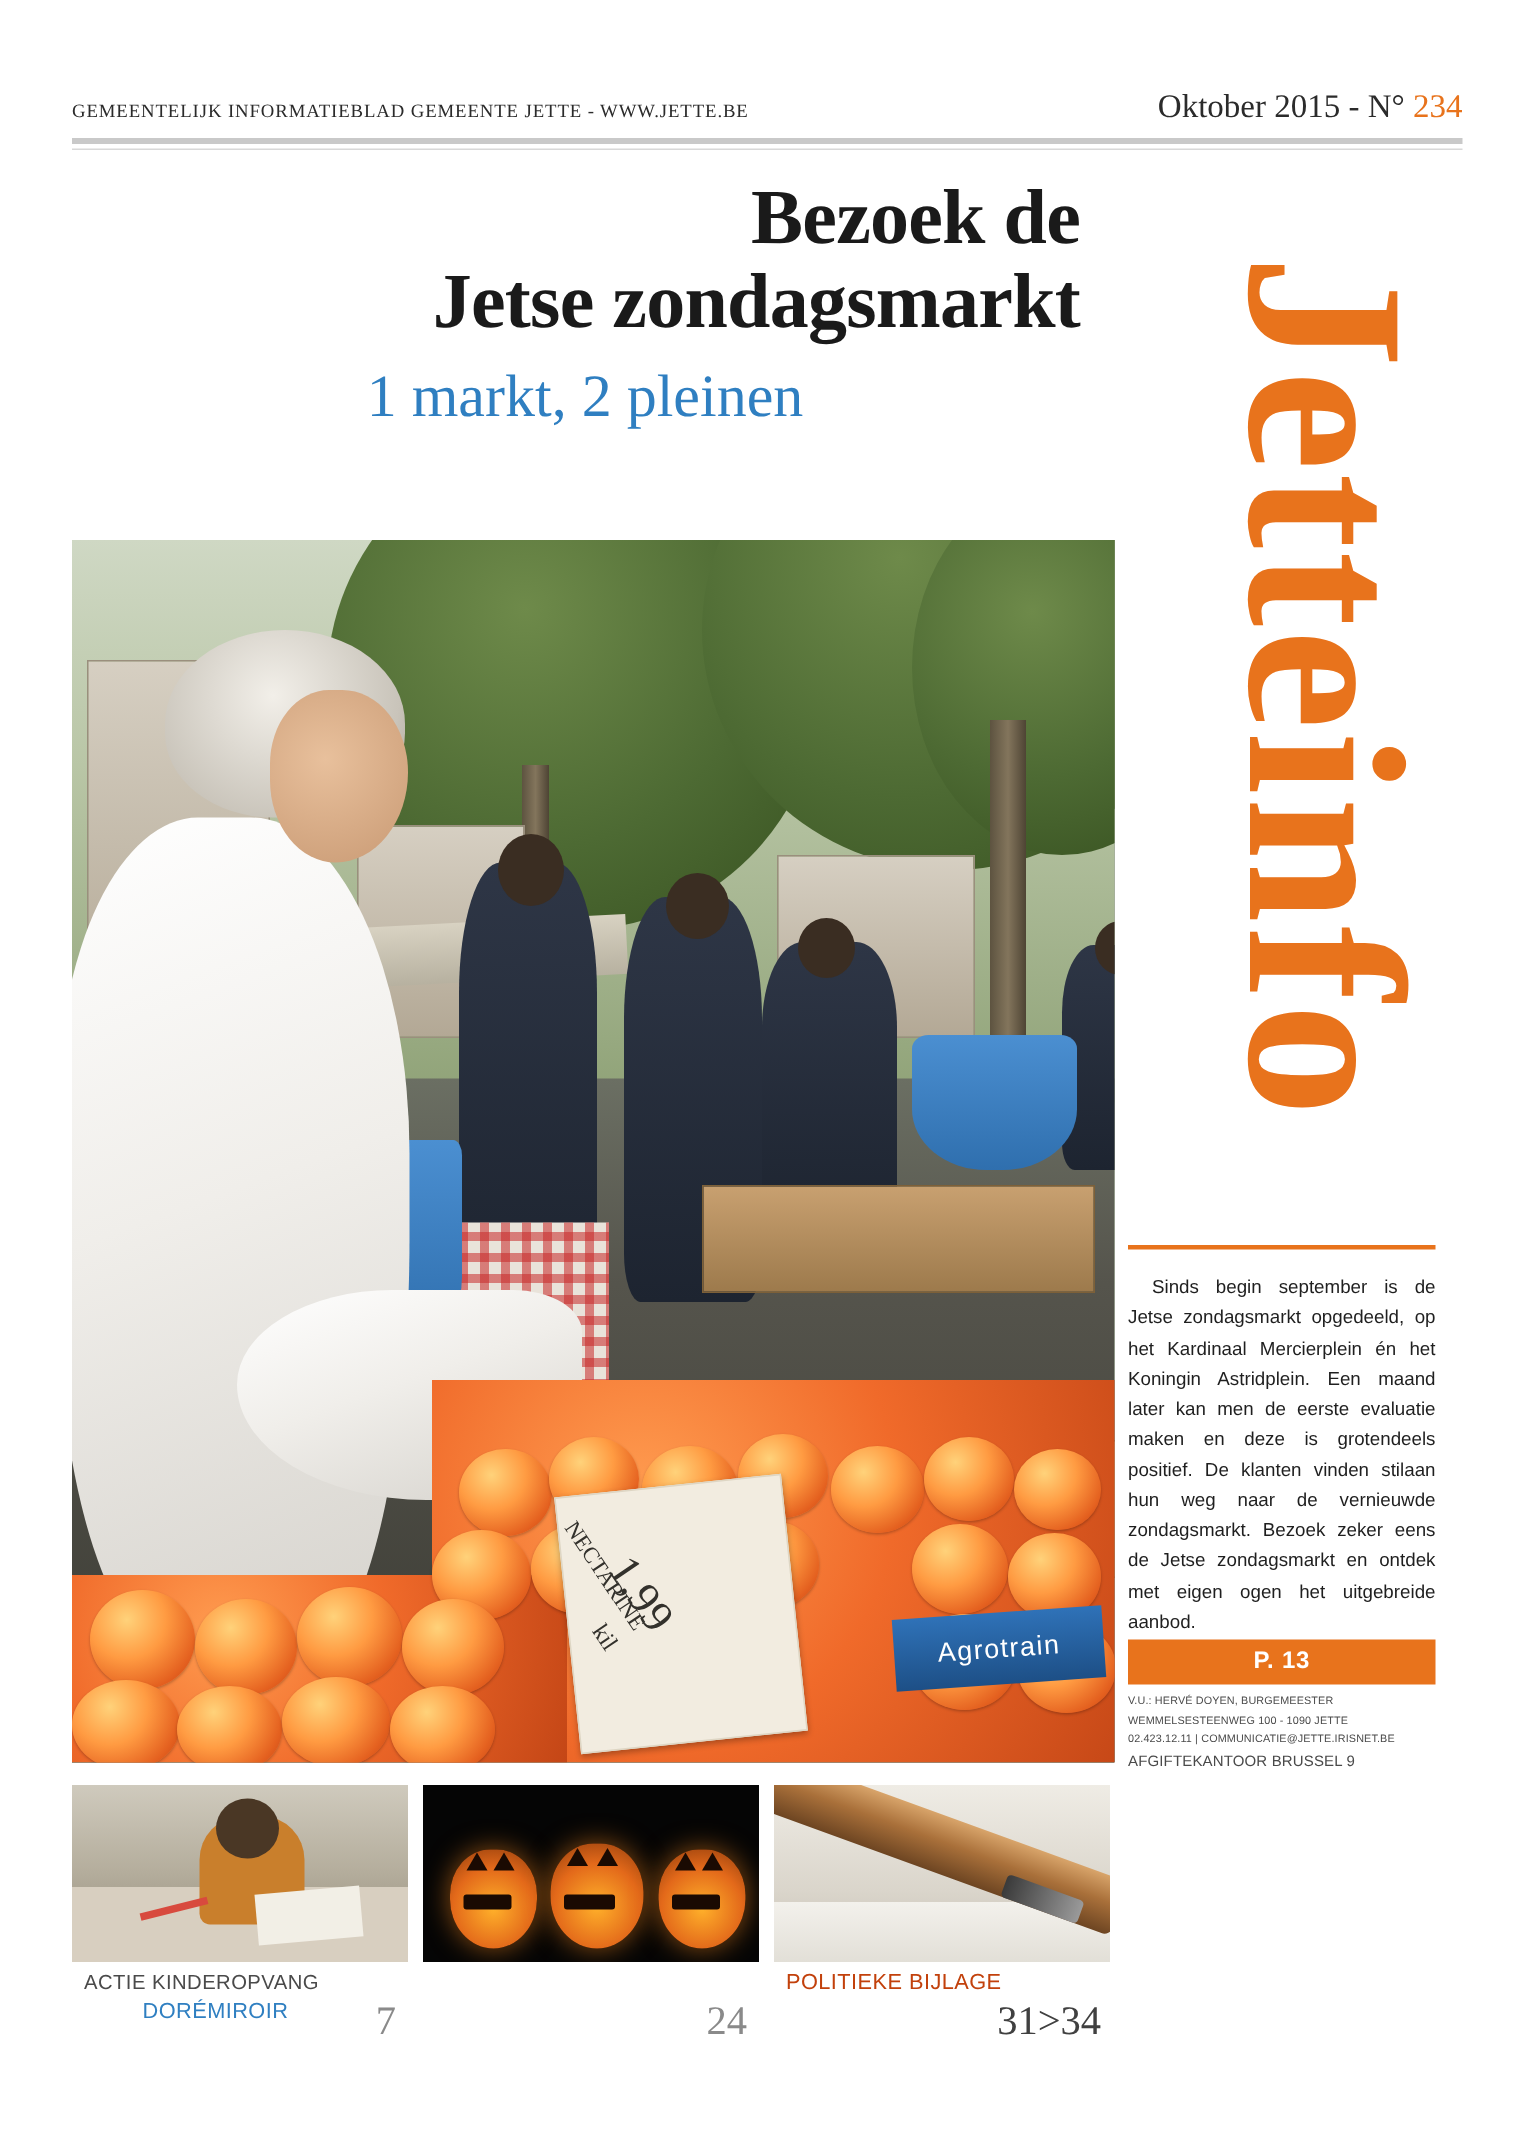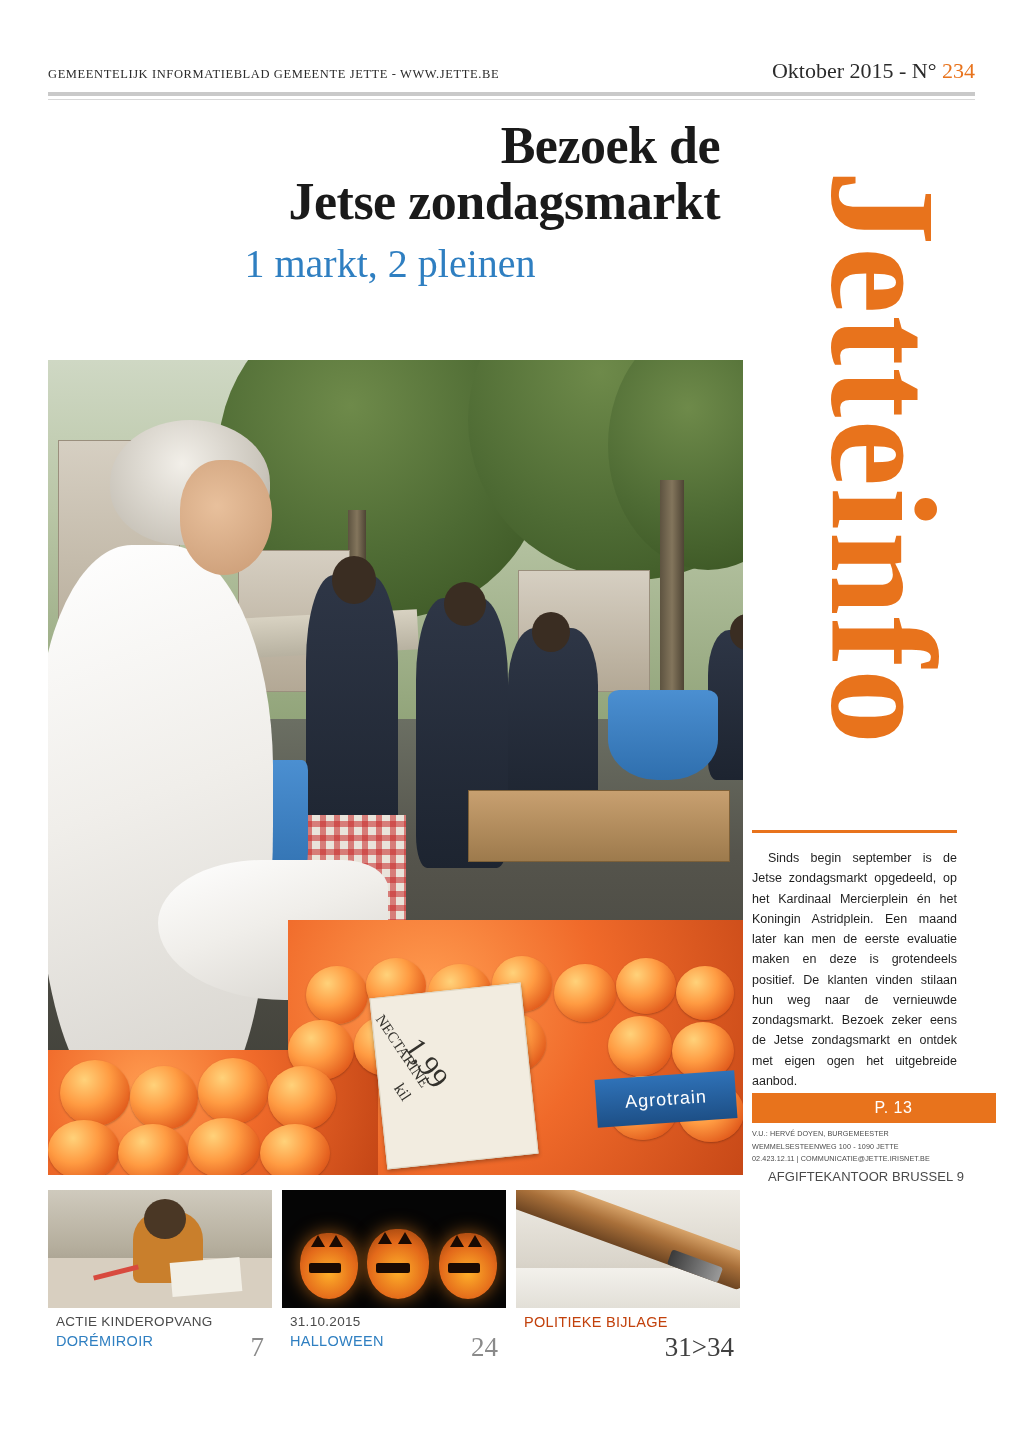--- a/index.html
+++ b/index.html
@@ -255,40 +255,38 @@
   }
   .page-badge {
     position: absolute;
     left: 752px;
     top: 1093px;
     width: 205px;
     height: 30px;
     background: #e8731c;
     color: #ffffff;
     font-size: 16px;
-    font-weight: normal;
+    font-weight: bold;
     display: flex;
     align-items: center;
     justify-content: center;
     letter-spacing: 0.5px;
-    padding-left: 39px;
   }
   .colophon {
     position: absolute;
     left: 752px;
     top: 1128px;
     width: 215px;
     font-size: 7.2px;
     line-height: 1.75;
     color: #4a4a4a;
     letter-spacing: 0.1px;
   }
   .colophon .bigger {
-    font-size: 13px;
-    margin-left: 16px;
+    font-size: 10px;
   }
 
   
   .teasers {
     position: absolute;
     left: 48px;
     top: 1190px;
     width: 927px;
     height: 175px;
     display: flex;
@@ -320,20 +318,21 @@
   .teaser .cap .l1 {
     font-size: 13.5px;
     color: #4a4a4a;
     letter-spacing: 0.3px;
   }
   .teaser .cap .l2 {
     font-size: 14.5px;
     color: #2f7fc1;
     letter-spacing: 0.3px;
     margin-top: 4px;
+    margin-left: 39px;
   }
   .teaser .pagenum {
     position: absolute;
     right: 8px;
     bottom: 2px;
     font-family: "Liberation Serif", serif;
     font-size: 27px;
     color: #8a8a8a;
   }
   .teaser.last .cap .l1 {
@@ -570,24 +569,20 @@
           <div class="eye" style="left:21%; bottom:52%;"></div>
           <div class="mouth" style="left:12%; bottom:30%; width:32px;"></div>
           <div class="eye" style="left:43%; bottom:54%;"></div>
           <div class="eye" style="left:52%; bottom:54%;"></div>
           <div class="mouth" style="left:42%; bottom:30%; width:34px;"></div>
           <div class="eye" style="left:75%; bottom:52%;"></div>
           <div class="eye" style="left:83%; bottom:52%;"></div>
           <div class="mouth" style="left:74%; bottom:30%; width:32px;"></div>
         </div>
       </div>
-      <div class="cap">
-        <div class="l1">31.10.2015</div>
-        <div class="l2">HALLOWEEN</div>
-      </div>
       <div class="pagenum">24</div>
 
     </div>
 
     <div class="teaser last">
       <div class="thumb">
         <div class="t-pen">
           <div class="paper"></div>
           <div class="body"></div>
           <div class="tip"></div>

